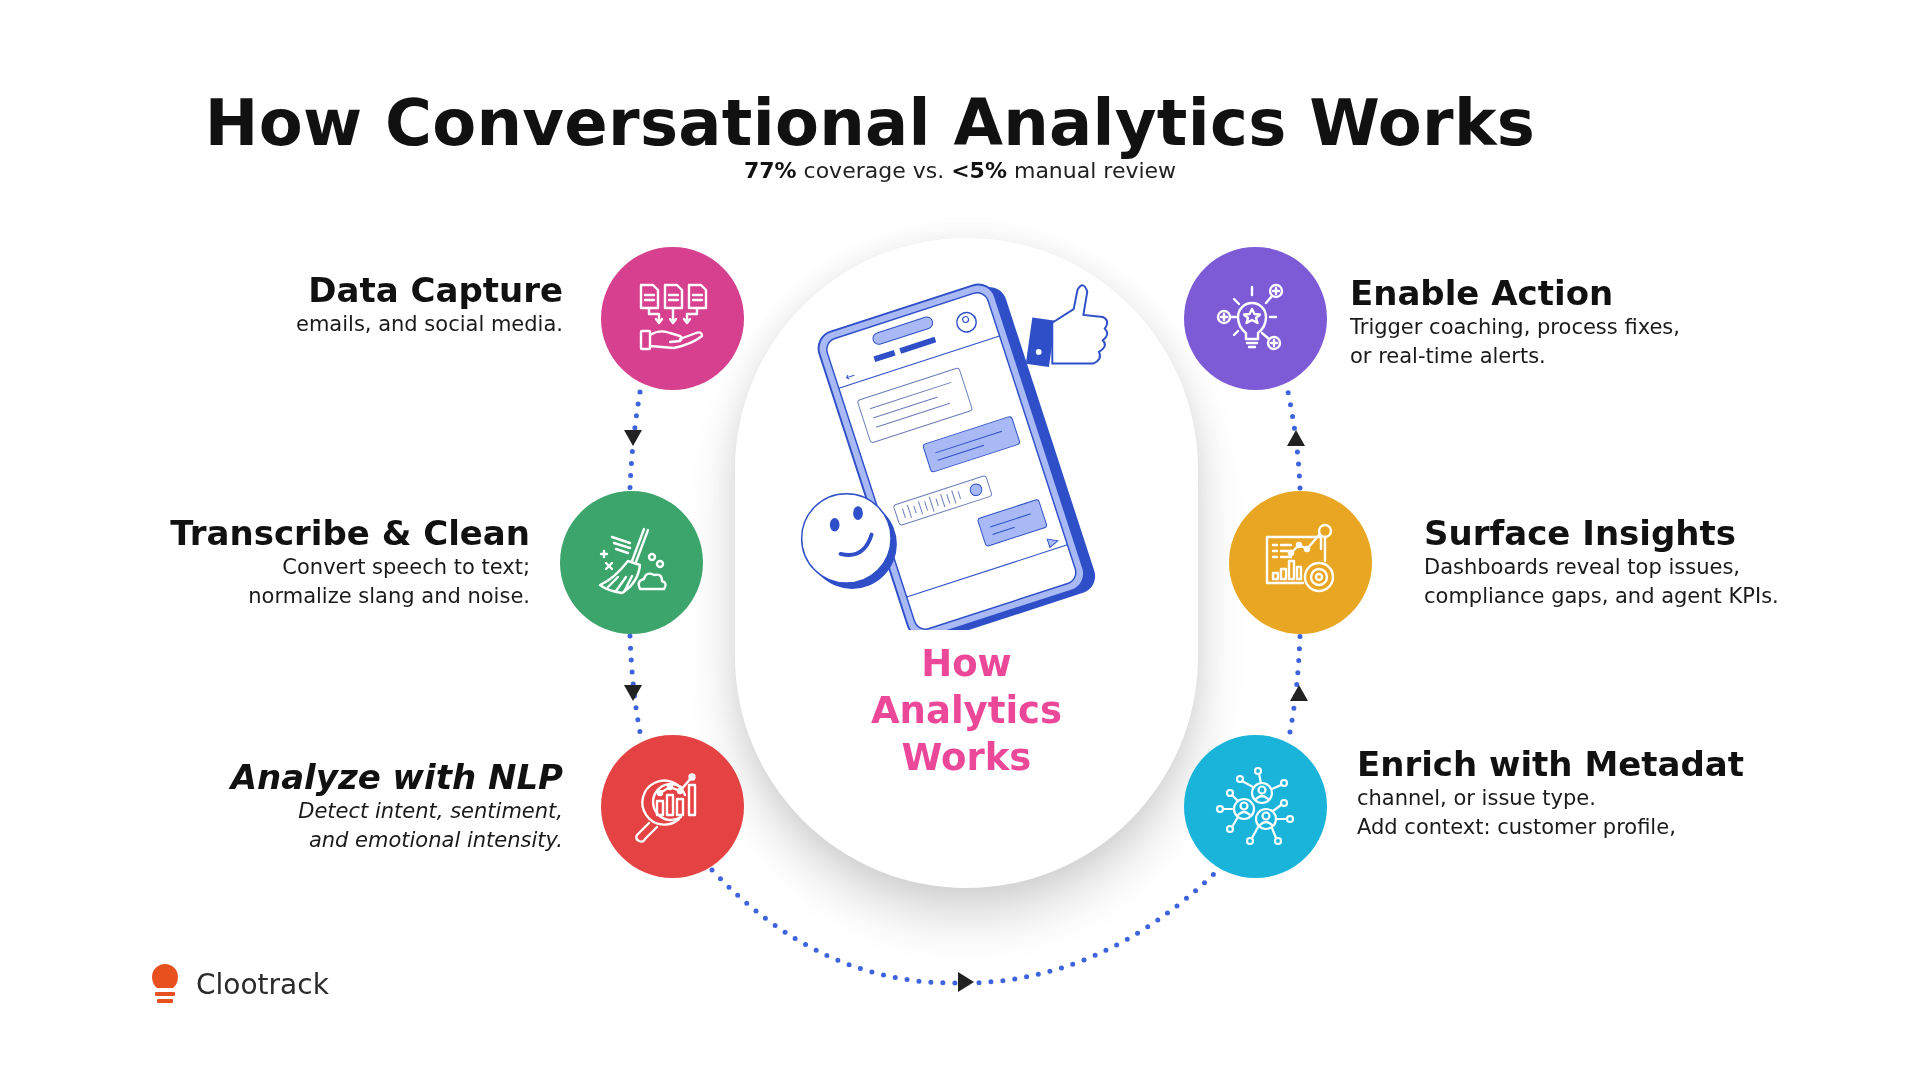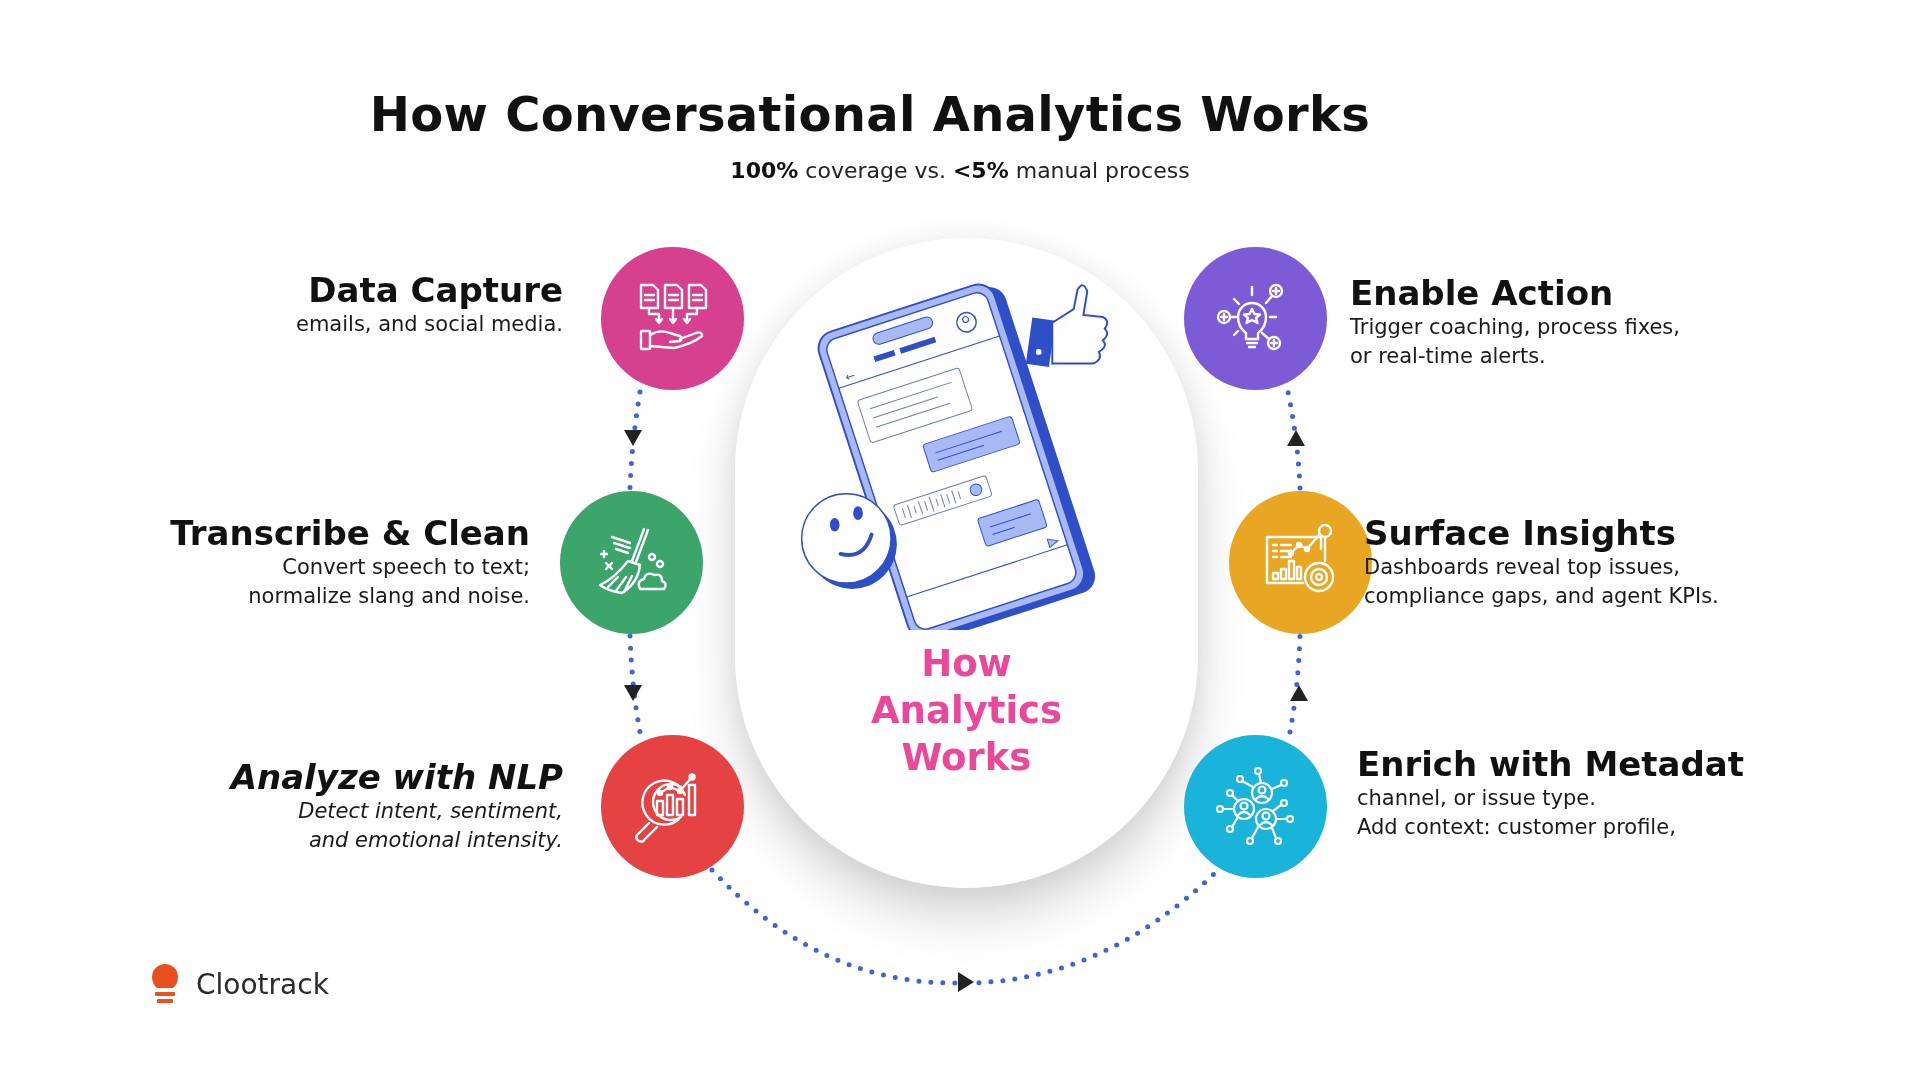--- a/index.html
+++ b/index.html
@@ -1,20 +1,20 @@
 <!DOCTYPE html>
 <html><head>
 <meta charset="utf-8">
 <style>
   * { box-sizing: border-box; margin: 0; padding: 0; }
   html, body { width: 1920px; height: 1080px; background: #ffffff; overflow: hidden; }
   body { position: relative; font-family: "DejaVu Sans", "Liberation Sans", sans-serif; color: #111; }
 
   .title { position: absolute; left: 0; width: 1740px; top: 86px; text-align: center;
-    font-size: 48px; font-weight: bold; letter-spacing: 0.3px; color: #111; }
+    font-size: 64px; font-weight: bold; letter-spacing: 0.3px; color: #111; }
   .subtitle { position: absolute; left: 0; width: 1920px; top: 158px; text-align: center;
     font-size: 22px; color: #222; }
   .subtitle b { font-weight: bold; color: #111; }
 
   .pill { position: absolute; left: 735px; top: 238px; width: 463px; height: 650px;
     border-radius: 232px; background: #ffffff;
     box-shadow: 0 30px 50px rgba(0,0,0,0.16), 0 0 30px rgba(0,0,0,0.06); }
 
   .phone-art { position: absolute; left: 790px; top: 270px; width: 340px; height: 360px; }
 
@@ -34,21 +34,21 @@
   .step-desc { font-size: 21px; color: #1a1a1a; line-height: 29px; }
 
   .logo { position: absolute; left: 150px; top: 962px; display: flex; align-items: center; gap: 16px; }
   .logo-text { font-size: 28px; color: #2b2b2b; font-family: "DejaVu Sans", sans-serif; }
 </style>
 </head>
 <body>
 
 <div class="title">How Conversational Analytics Works</div>
 <div class="subtitle">
-  <b>100%</b><span> coverage vs. </span><b>&lt;5%</b><span> manual process</span>
+  <b>77%</b><span> coverage vs. </span><b>&lt;5%</b><span> manual review</span>
 </div>
 
 <svg class="connector" viewBox="0 0 1920 1080">
   <g fill="none" stroke="#3D63DD" stroke-width="5" stroke-linecap="round" stroke-dasharray="0 12">
 
     <path d="M640 392 Q 632 440 630 488"></path>
 
     <path d="M630 636 Q 632 690 640 732"></path>
 
     <path d="M712 870 Q 820 985 958 983 Q 1100 985 1218 870"></path>
@@ -263,21 +263,21 @@
     <circle cx="36" cy="36" r="2"></circle>
       <circle cx="44" cy="28" r="2"></circle>
       <circle cx="52" cy="32" r="2"></circle>
     <circle cx="70" cy="14" r="6"></circle>
       <line x1="70" y1="20" x2="70" y2="44"></line>
     <circle cx="64" cy="60" r="14"></circle>
       <circle cx="64" cy="60" r="8"></circle>
       <circle cx="64" cy="60" r="3"></circle>
   </svg>
 </div>
-<div class="step-text right" style="left:1364px; top:513px;">
+<div class="step-text right" style="left:1424px; top:513px;">
   <div class="step-title">Surface Insights</div>
   <div class="step-desc">Dashboards reveal top issues,</div>
   <div class="step-desc">compliance gaps, and agent KPIs.</div>
 </div>
 
 <div class="step-circle" style="left:1184px; top:247px; background:#7E5BD6;">
   <svg viewBox="0 0 92 92" fill="none" stroke="#fff" stroke-width="2.4" stroke-linecap="round" stroke-linejoin="round">
     <path d="M36 60 q-8 -6 -8 -16 a14 14 0 0 1 28 0 q0 10 -8 16 v6 h-12 z"></path>
     <line x1="37" y1="70" x2="47" y2="70"></line>
       <line x1="39" y1="74" x2="45" y2="74"></line>

